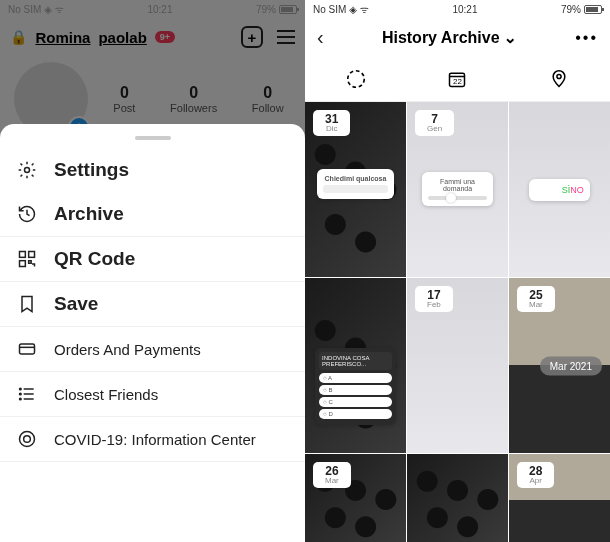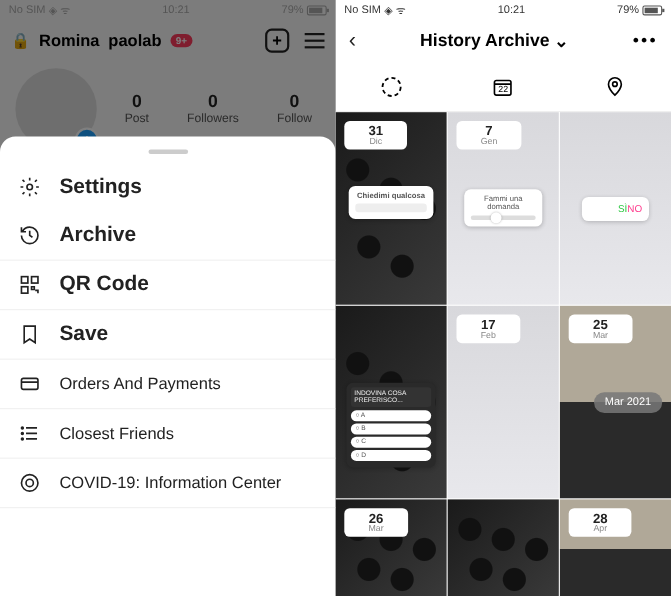--- a/index.html
+++ b/index.html
@@ -9,21 +9,21 @@
 .overlay{position:absolute;inset:0;background:rgba(0,0,0,0.5);z-index:5}
 .status{height:18px;display:flex;justify-content:space-between;align-items:center;padding:0 8px;font-size:10px;color:#333;position:relative;z-index:10}
 .status-l,.status-r{display:flex;align-items:center;gap:3px}
 .left .status{color:#555}
 .right .status{color:#333}
 .batt{width:18px;height:9px;border:1px solid #555;border-radius:2px;position:relative}
 .batt:after{content:'';position:absolute;right:-3px;top:2px;width:2px;height:3px;background:#555}
 .batt-fill{position:absolute;left:1px;top:1px;bottom:1px;width:75%;background:#555}
 .profile-hdr{display:flex;align-items:center;padding:8px 10px;gap:8px;position:relative}
 .lock{font-size:14px}
-.uname{font-size:15px;font-weight:600;}
+.uname{font-size:15px;font-weight:600;text-decoration:underline}
 .badge{background:#ff3b5c;color:#fff;border-radius:10px;font-size:9px;padding:1px 5px;font-weight:700}
 .hdr-right{margin-left:auto;display:flex;gap:14px}
 .plus-box{width:22px;height:22px;border:2px solid #222;border-radius:6px;display:flex;align-items:center;justify-content:center;font-size:15px;font-weight:700}
 .hamburger{display:flex;flex-direction:column;gap:4px;justify-content:center}
 .hamburger span{width:18px;height:2px;background:#222}
 .prof-body{display:flex;padding:6px 14px;gap:18px;align-items:center}
 .avatar{width:74px;height:74px;border-radius:50%;background:#ddd;position:relative}
 .avatar-add{position:absolute;right:-2px;bottom:-2px;width:22px;height:22px;border-radius:50%;background:#1fa1ff;border:2px solid #fff;color:#fff;display:flex;align-items:center;justify-content:center;font-size:14px;font-weight:700}
 .stats{display:flex;gap:20px;flex:1;justify-content:space-around}
 .stat{text-align:center}
@@ -39,21 +39,21 @@
 .right{background:#fff}
 .r-hdr{display:flex;align-items:center;padding:8px 12px;gap:8px}
 .back{font-size:20px;color:#222}
 .r-title{flex:1;text-align:center;font-size:16px;font-weight:600;display:flex;justify-content:center;align-items:center;gap:4px}
 .dots{font-size:16px;letter-spacing:2px}
 .r-tabs{display:flex;justify-content:space-around;padding:10px 0;border-bottom:1px solid #eee}
 .r-tab{width:24px;height:24px;display:flex;align-items:center;justify-content:center}
 .grid{display:grid;grid-template-columns:1fr 1fr 1fr;gap:1px;background:#fff}
 .tile{position:relative;height:175px;background:#333;overflow:hidden}
 .tile.short{height:91px}
-.date-chip{position:absolute;top:8px;left:8px;background:#fff;border-radius:5px;padding:3px 22px;text-align:center;line-height:1}
+.date-chip{position:absolute;top:8px;left:8px;background:#fff;border-radius:5px;padding:3px 12px;text-align:center;line-height:1}
 .date-d{font-size:12px;font-weight:700;color:#222}
 .date-m{font-size:8px;color:#888;text-transform:capitalize}
 .kb-bg{background:linear-gradient(135deg,#1a1a1a,#3a3a3a);position:relative}
 .kb-bg:before{content:'';position:absolute;inset:0;background-image:radial-gradient(circle at 20% 30%,#111 10px,transparent 11px),radial-gradient(circle at 50% 40%,#111 10px,transparent 11px),radial-gradient(circle at 80% 50%,#111 10px,transparent 11px),radial-gradient(circle at 30% 70%,#111 10px,transparent 11px),radial-gradient(circle at 60% 80%,#111 10px,transparent 11px)}
 .light-bg{background:linear-gradient(180deg,#d8d8dc,#e8e8ec)}
 .desk-bg{background:linear-gradient(180deg,#b0a898 50%,#2a2a2a 50%)}
 .widget{position:absolute;background:#fff;border-radius:6px;padding:6px;font-size:7px;color:#555;box-shadow:0 1px 4px rgba(0,0,0,0.2)}
 .poll{top:40%;left:10%;right:10%;background:#2a2a2a;border-radius:6px;padding:4px}
 .poll-h{background:#333;color:#eee;font-size:6px;padding:3px;border-radius:3px;margin-bottom:3px}
 .poll-opt{background:#fff;border-radius:8px;height:10px;margin:2px 0;display:flex;align-items:center;padding:0 4px;font-size:6px}

